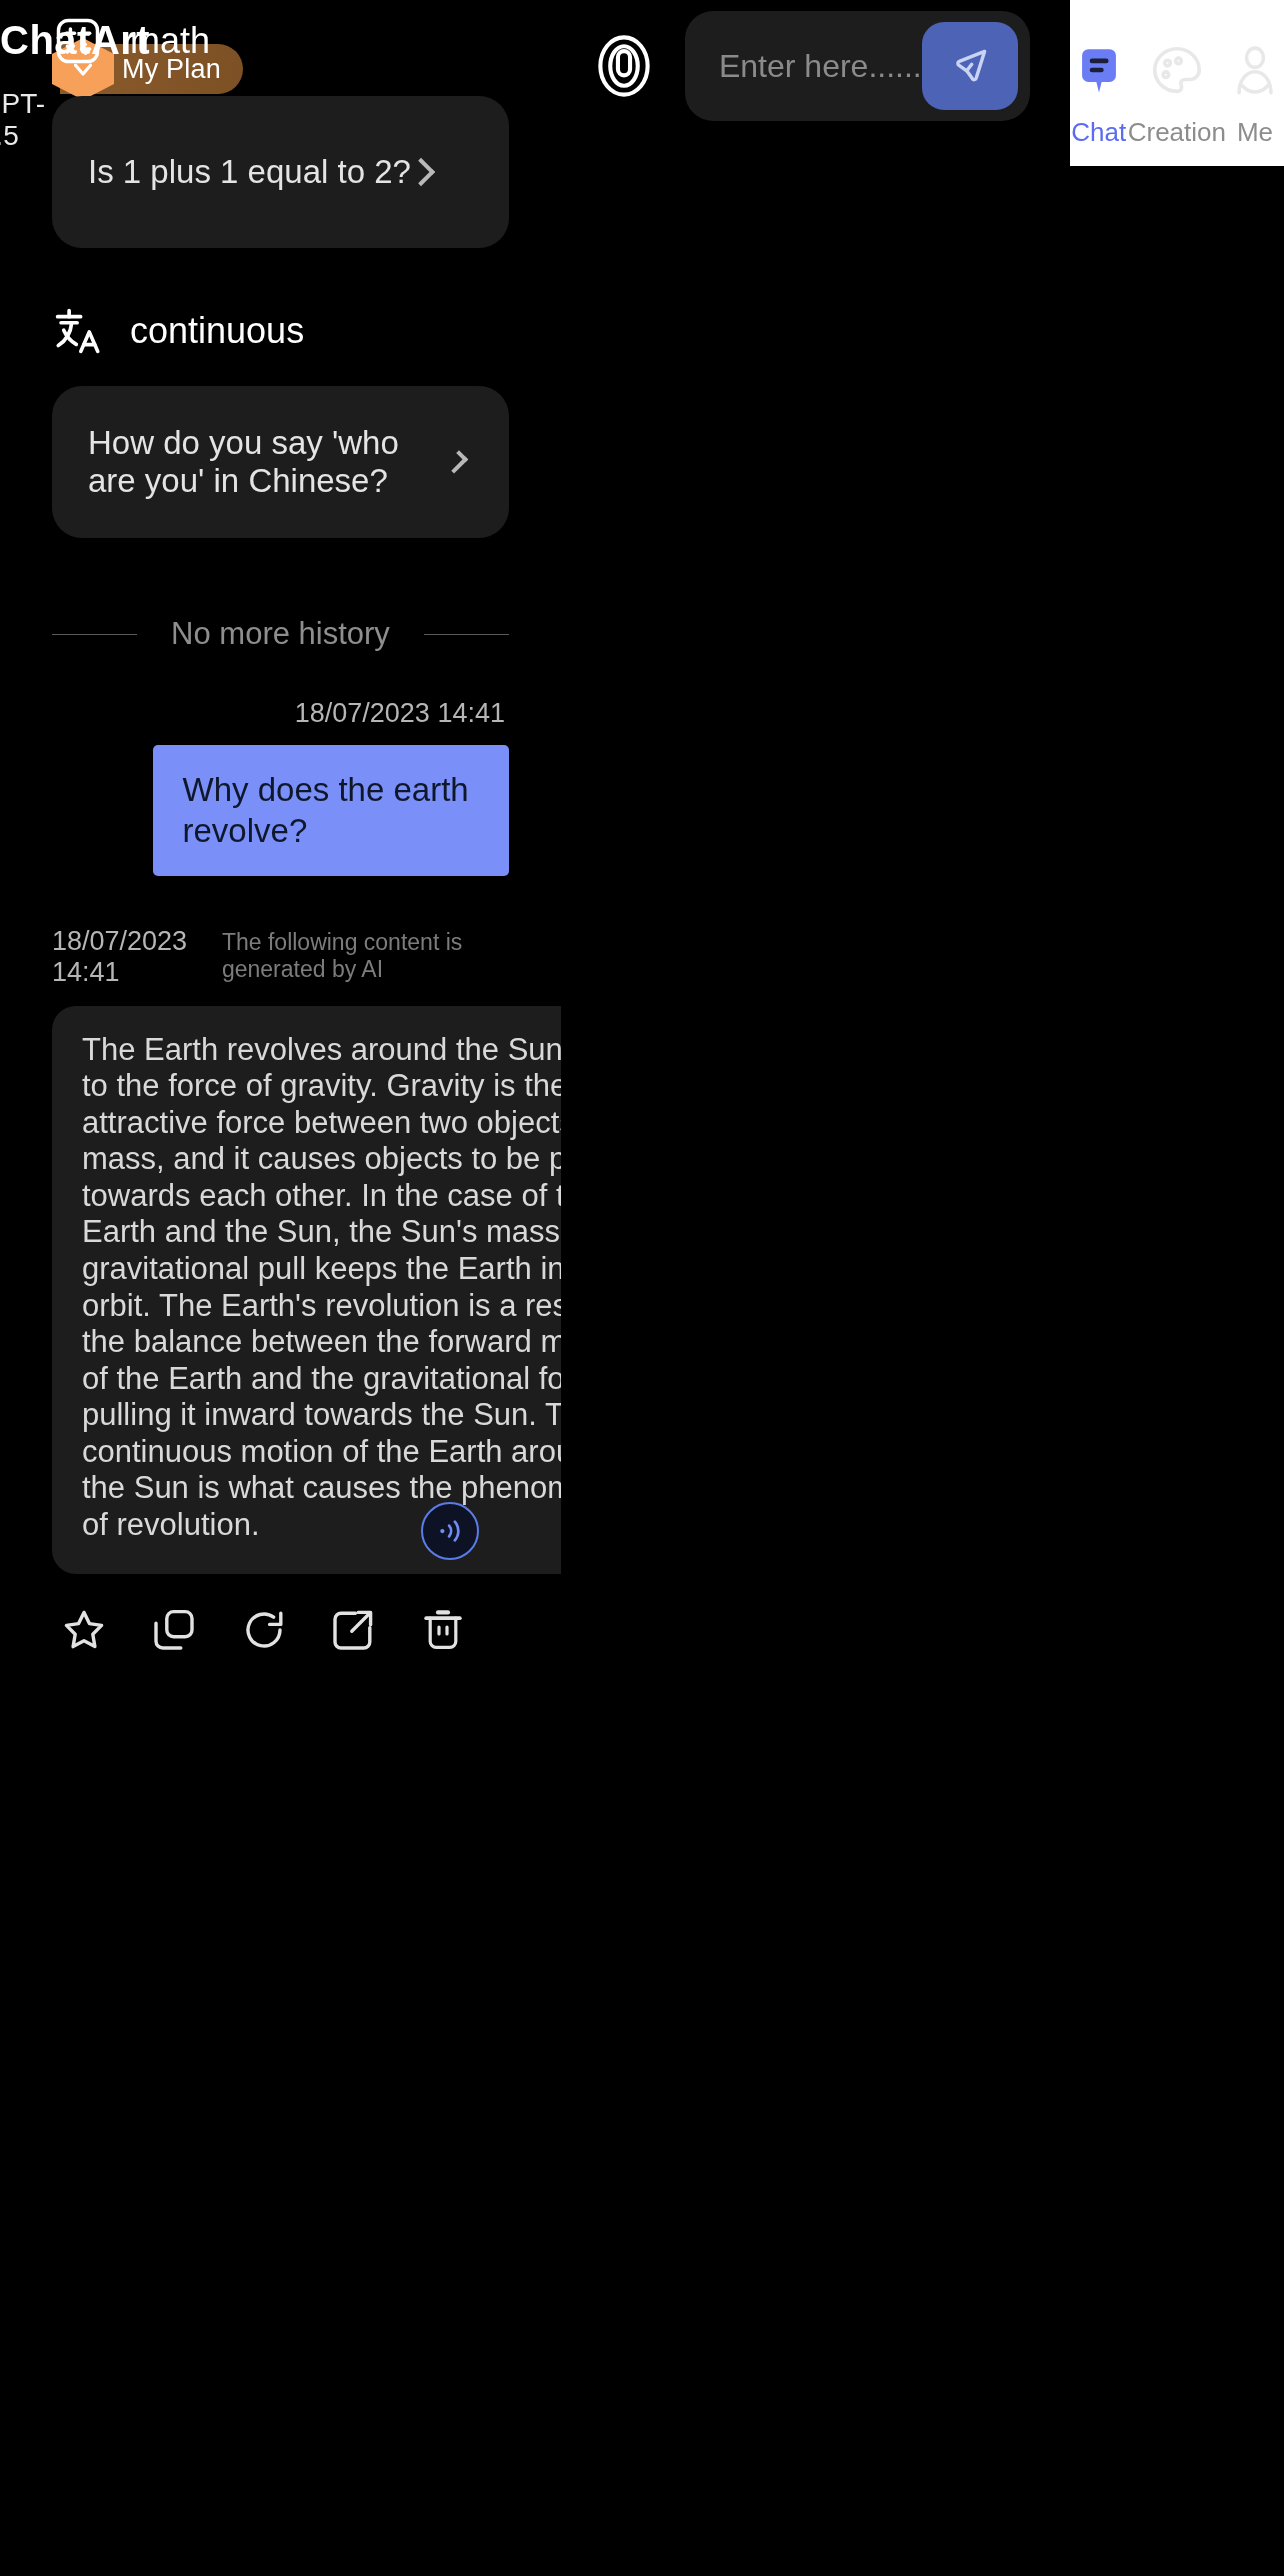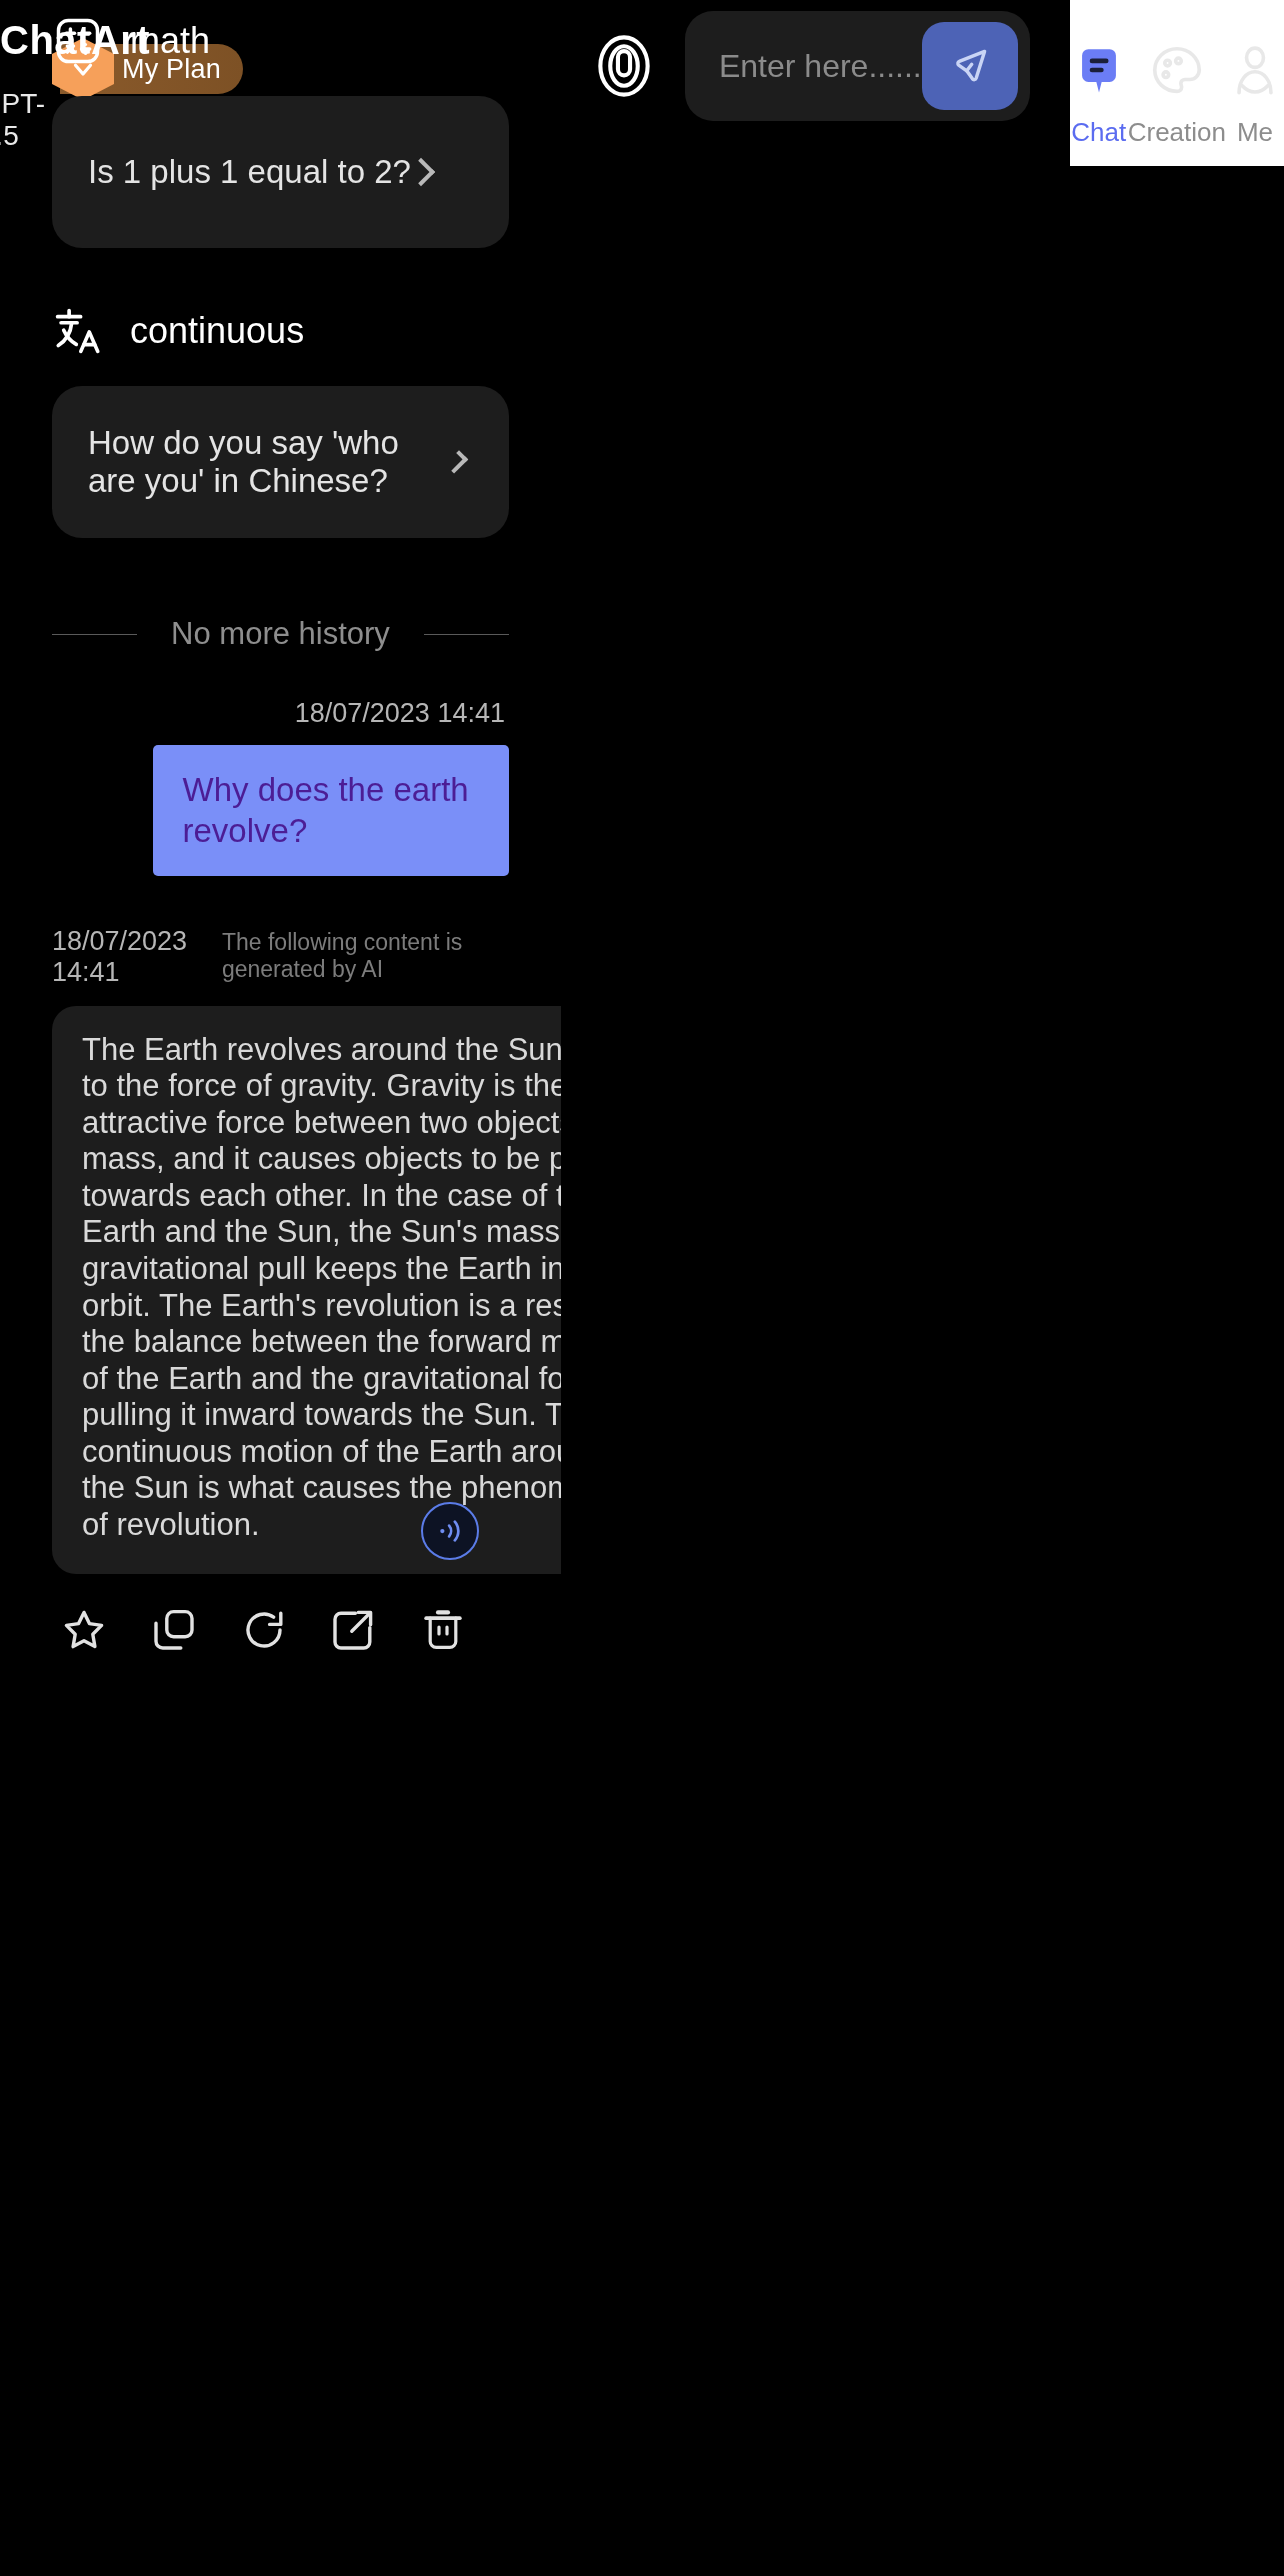--- a/index.html
+++ b/index.html
@@ -162,21 +162,21 @@
     padding-right: 4px;
   }
 
   .user-row {
     display: flex;
     justify-content: flex-end;
     margin-top: 16px;
   }
   .user-bubble {
     background: #7a8ff8;
-    color: #4c1d95;
+    color: #0f172a;
     font-size: 33px;
     border-radius: 5px;
     padding: 24px 30px;
     max-width: 78%;
     line-height: 1.25;
   }
 
   .ai-meta {
     display: flex;
     align-items: baseline;

